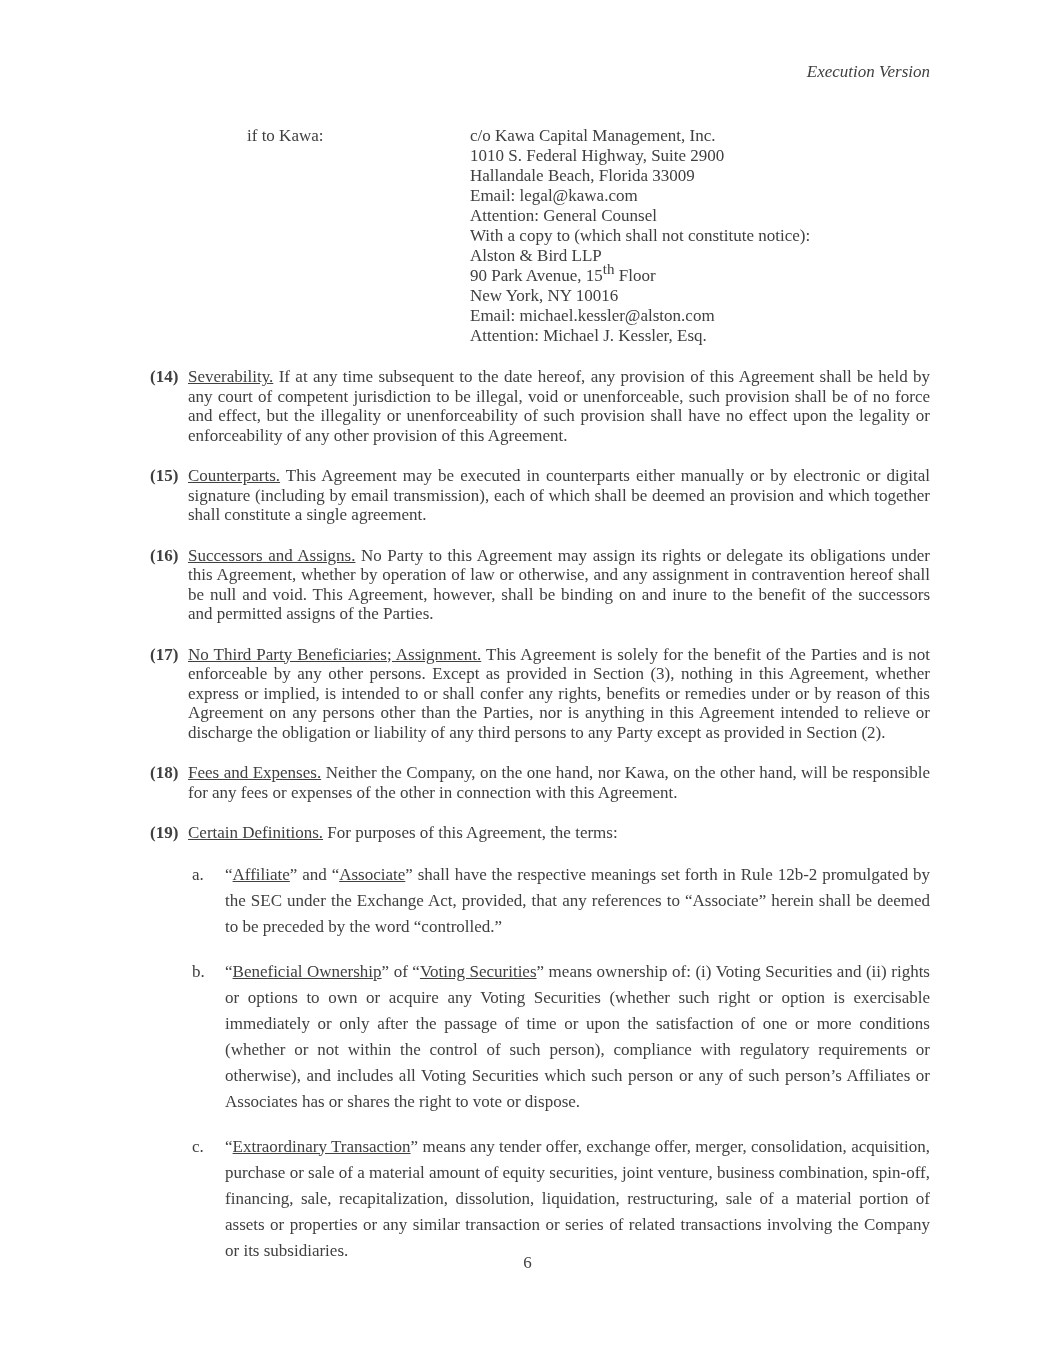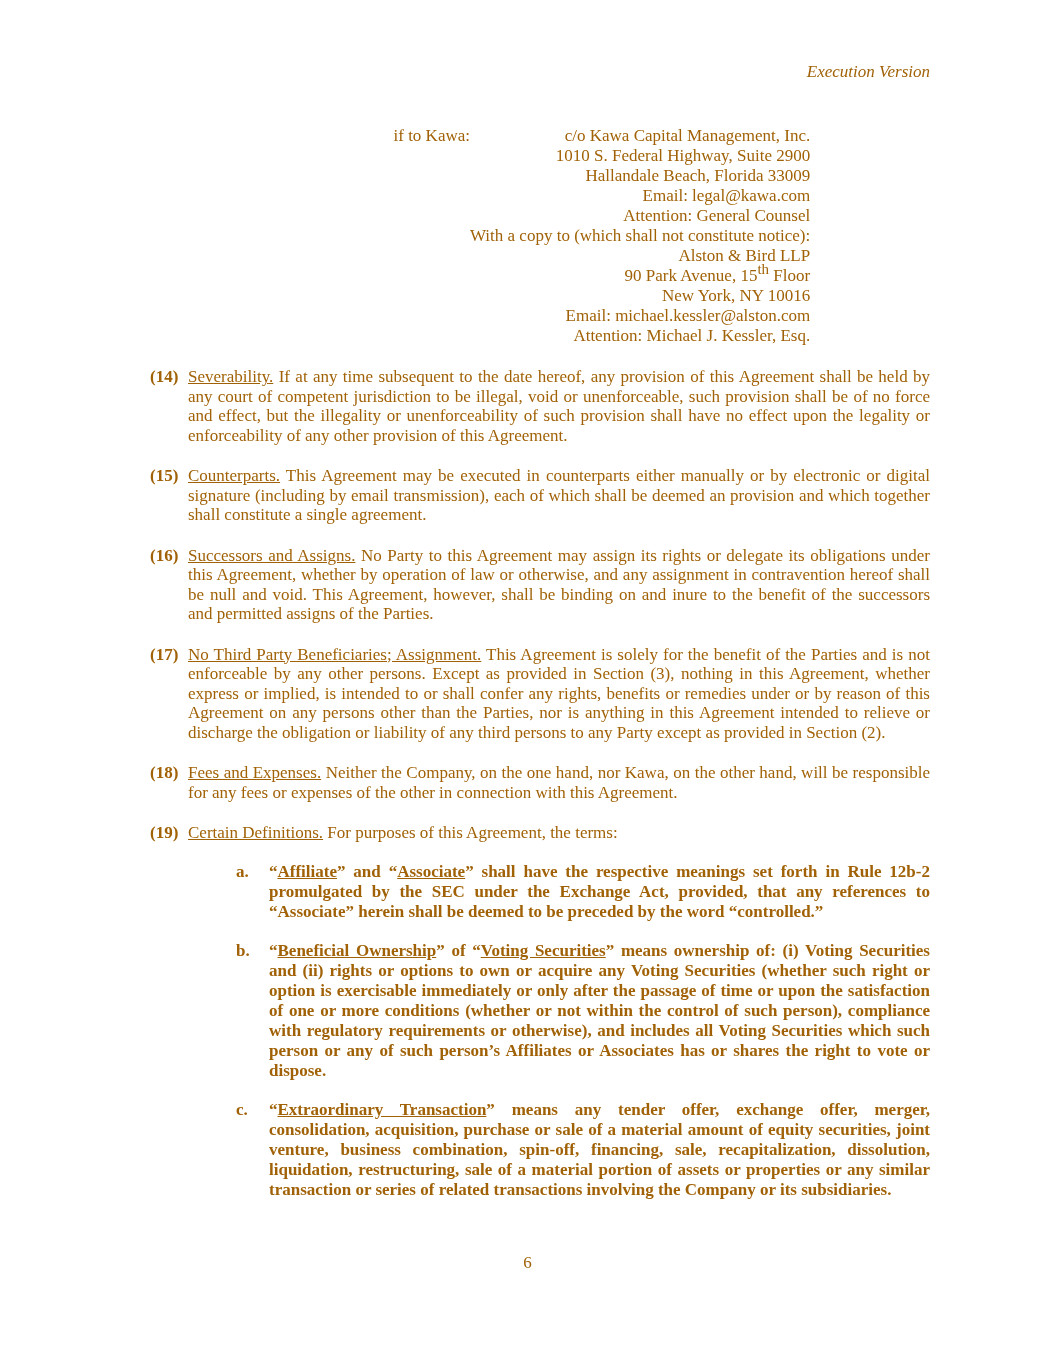--- a/index.html
+++ b/index.html
@@ -2,36 +2,35 @@
 <html><head>
 <meta charset="utf-8">
 <style>
   * { margin: 0; padding: 0; box-sizing: border-box; }
   html, body { background: #ffffff; }
   .page {
     position: relative;
     width: 1055px;
     height: 1365px;
     background: #ffffff;
-    color: #a16207;
+    color: #404040;
     font-family: "Liberation Serif", serif;
     font-size: 17px;
     padding: 62px 125px 0 150px;
     overflow: hidden;
   }
   .header-line {
     text-align: right;
     font-style: italic;
     line-height: 20px;
   }
   .notice {
     display: flex;
     margin-top: 44px;
     margin-left: 97px;
-    text-align: right;
   }
   .notice-label {
     width: 223px;
     flex-shrink: 0;
     line-height: 20px;
   }
   .notice-address { line-height: 20px; }
   .notice-address .line { line-height: 20px; }
   sup {
     font-size: 15px;
@@ -51,26 +50,25 @@
     display: inline-block;
     width: 38px;
     text-indent: 0;
   }
   .sec .title {
     font-weight: normal;
     text-decoration: underline;
   }
   .def {
     margin-top: 19px;
-    margin-left: 86px;
+    margin-left: 42px;
     padding-left: 33px;
     text-indent: -33px;
     text-align: justify;
-    line-height: 20px;
-    font-weight: bold;
+    line-height: 26px;
   }
   .def .letter {
     display: inline-block;
     width: 33px;
     text-indent: 0;
   }
   .u { text-decoration: underline; }
   .footer {
     position: absolute;
     left: 0;

